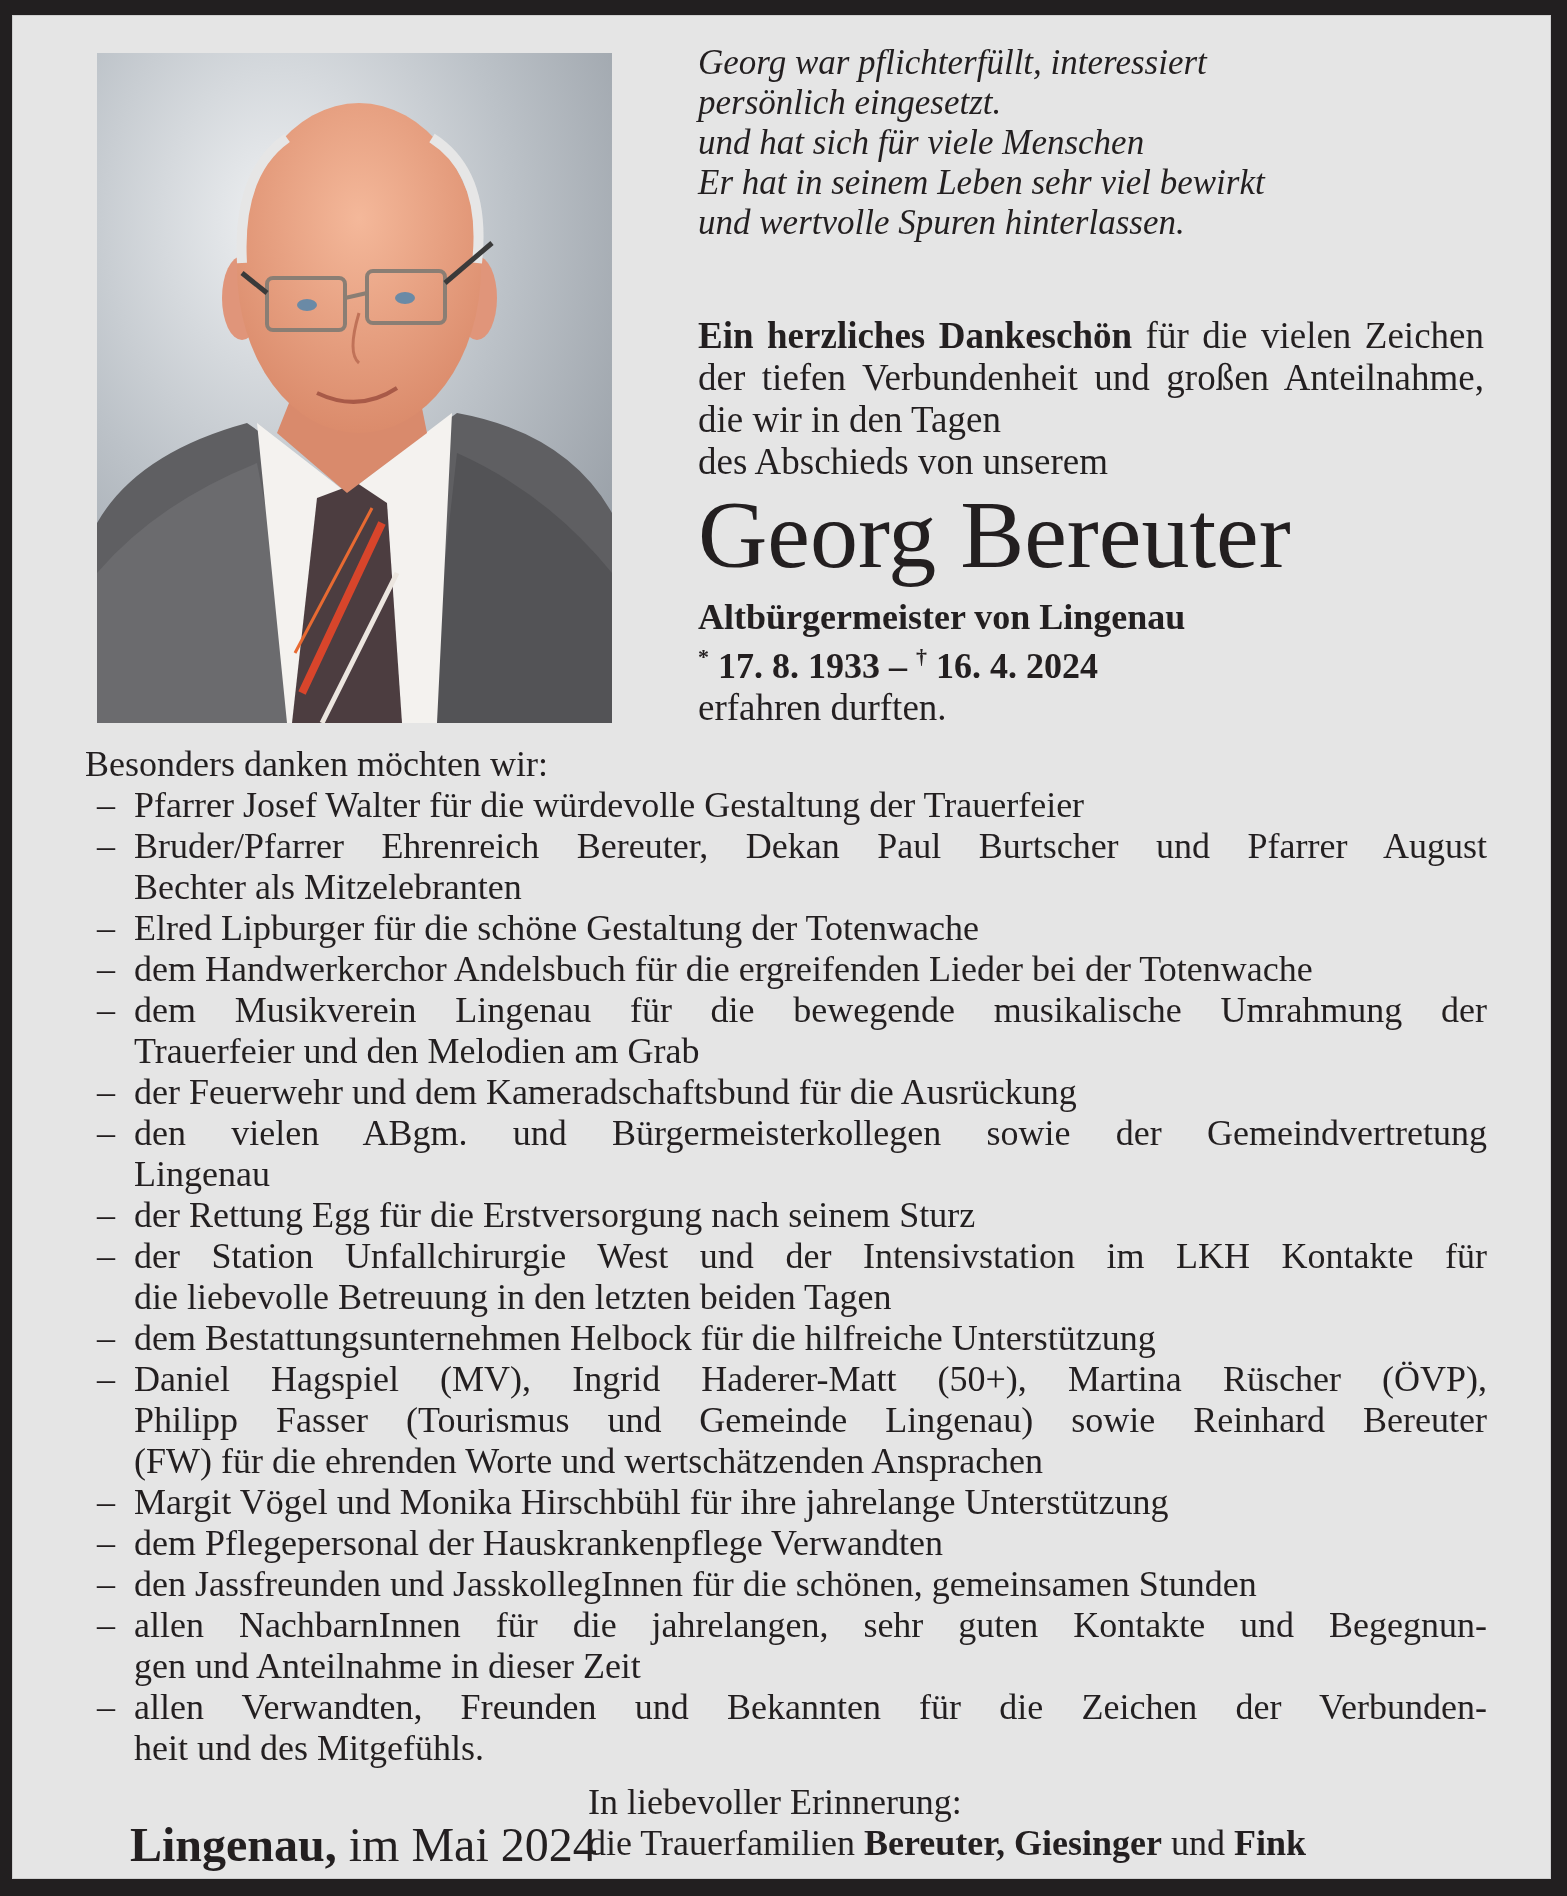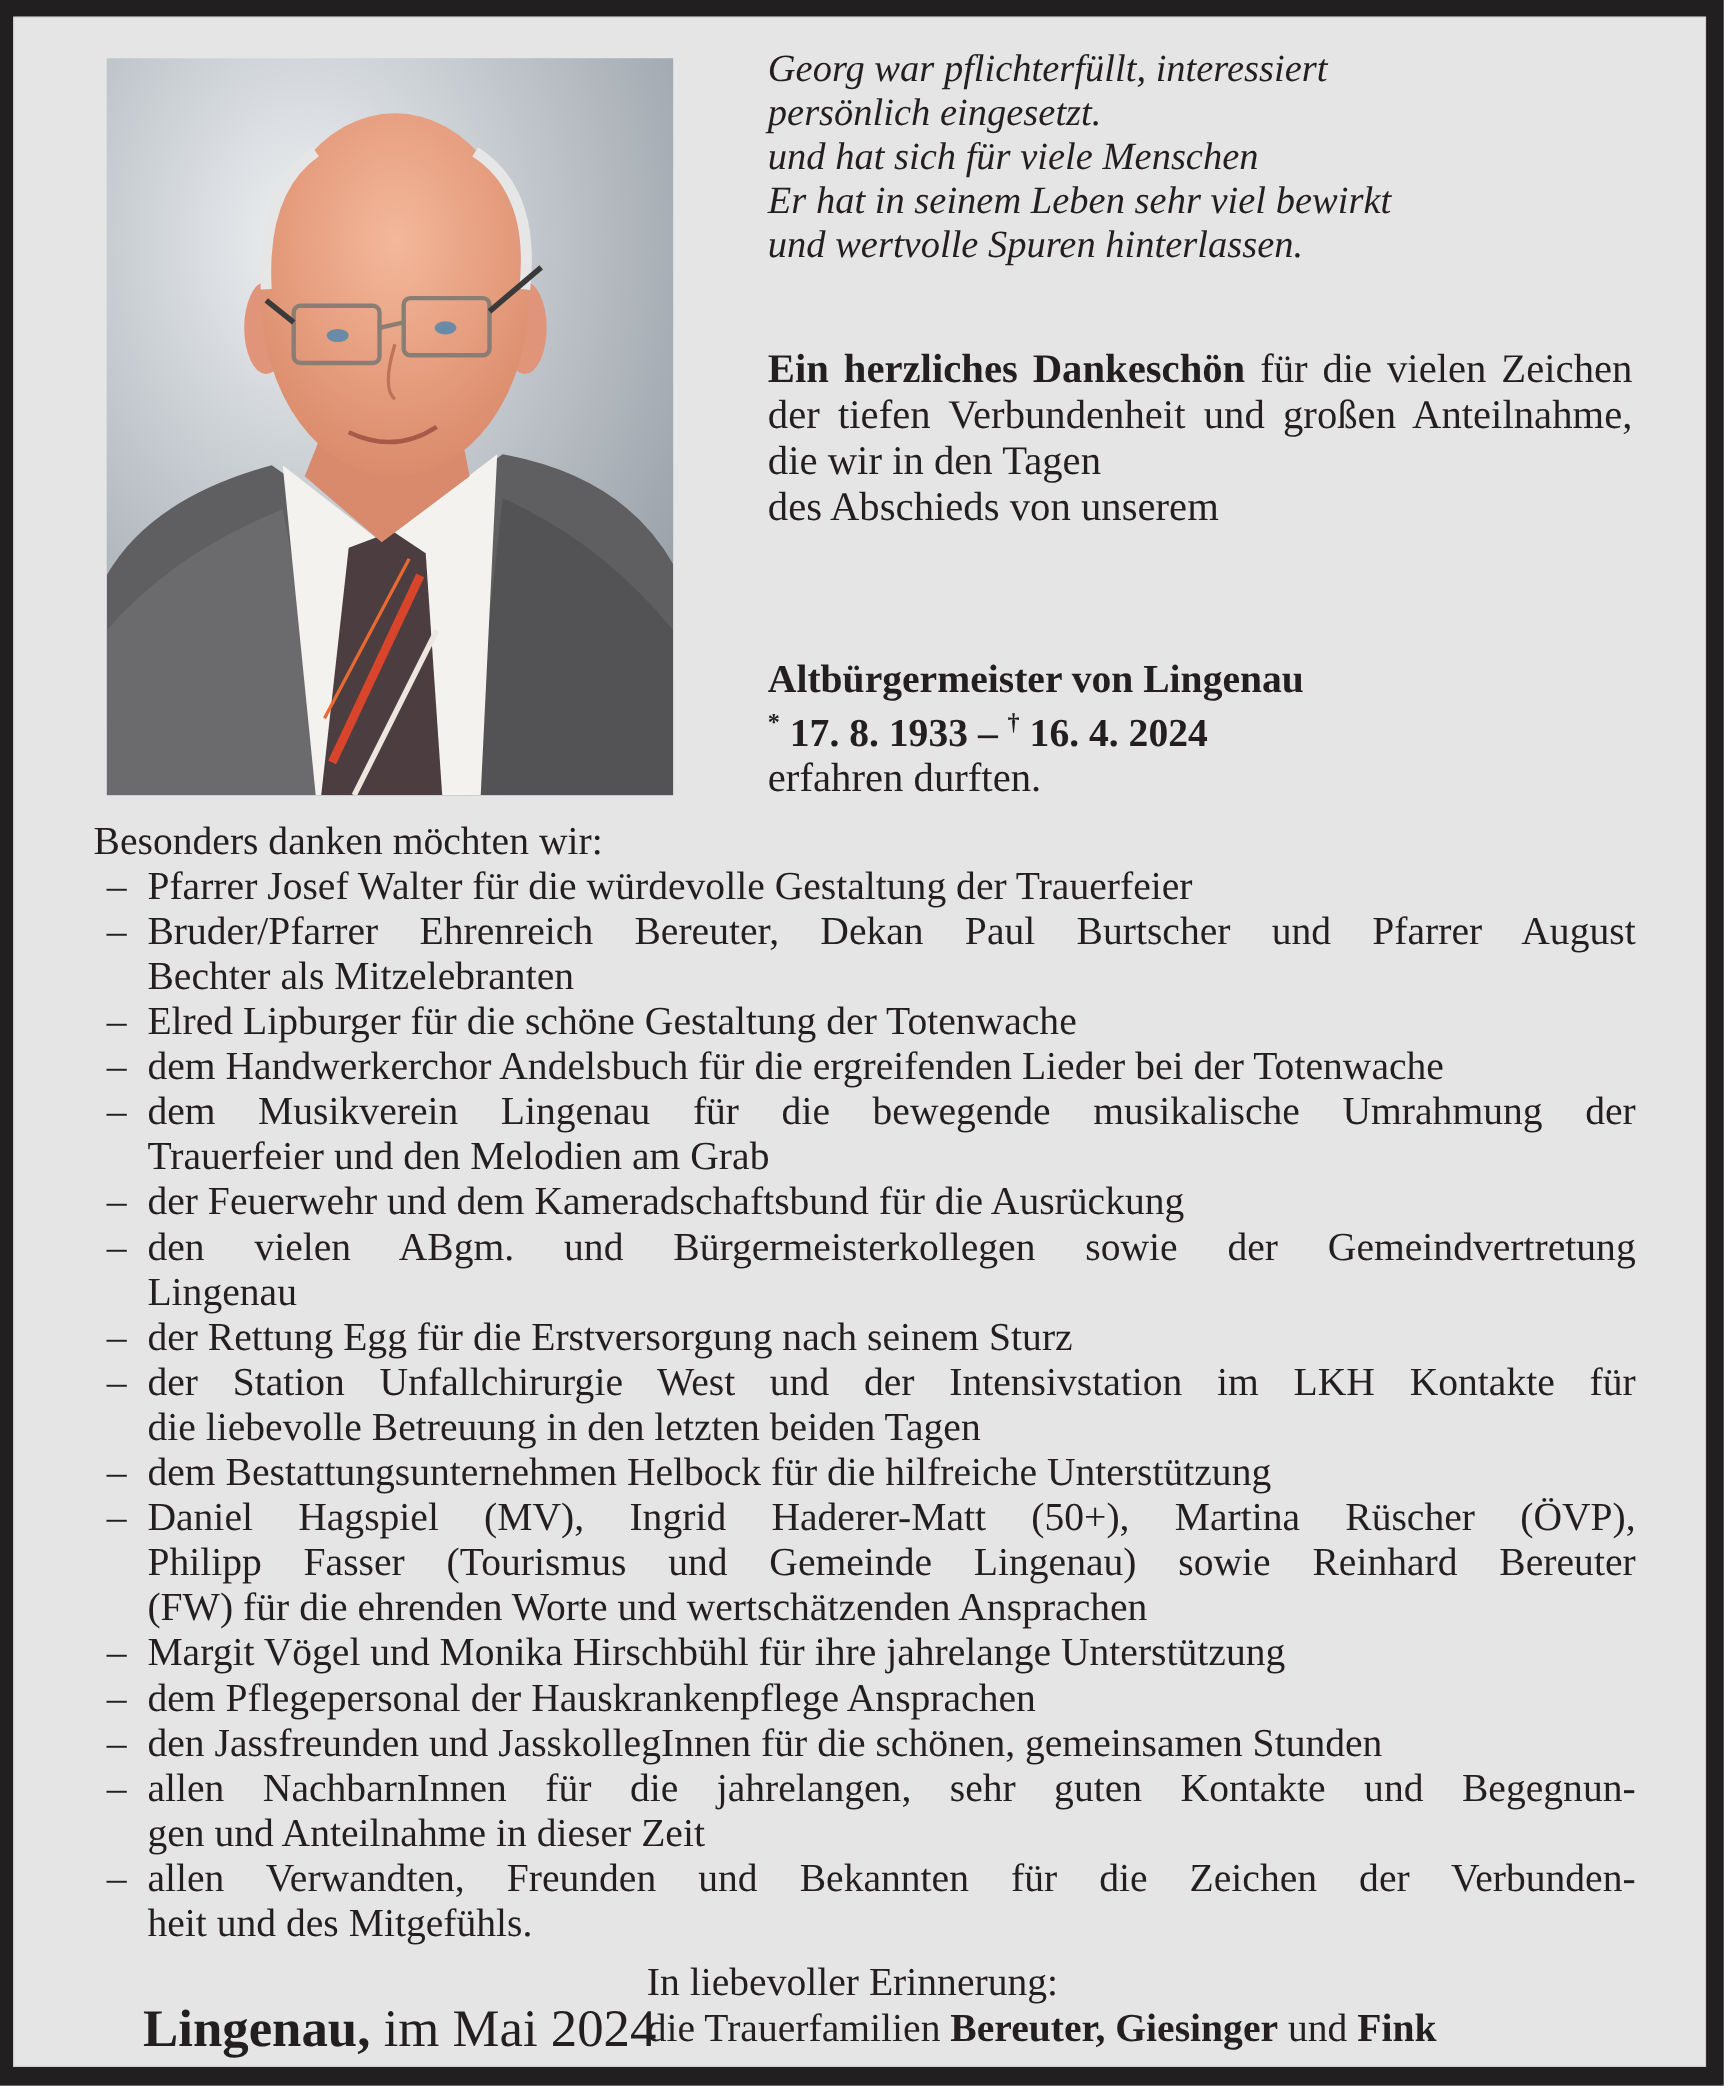--- a/index.html
+++ b/index.html
@@ -189,20 +189,21 @@
     <div>und hat sich für viele Menschen</div>
     <div>Er hat in seinem Leben sehr viel bewirkt</div>
     <div>und wertvolle Spuren hinterlassen.</div>
   </div>
 
   <div class="thanks">
     <b>Ein herzliches Dankeschön</b><span> für die vielen Zeichen der tiefen Verbundenheit und großen Anteilnahme, die wir in den Tagen</span>
     <div class="last">des Abschieds von unserem</div>
   </div>
 
+  <div class="name">Georg Bereuter</div>
   <div class="role">Altbürgermeister von Lingenau</div>
   <div class="dates">
     <sup>*</sup>&nbsp;<span>17. 8. 1933</span><span> – </span><sup>†</sup>&nbsp;<span>16. 4. 2024</span>
   </div>
   <div class="erfahren">erfahren durften.</div>
 
   <div class="list-head">Besonders danken möchten wir:</div>
   <ul class="list" id="thanks-list">
       <li>
         <span class="dash">–</span>
@@ -253,21 +254,21 @@
         <span class="line">Daniel Hagspiel (MV), Ingrid Haderer-Matt (50+), Martina Rüscher (ÖVP),</span>
         <span class="line">Philipp Fasser (Tourismus und Gemeinde Lingenau) sowie Reinhard Bereuter</span>
         <span class="line end">(FW) für die ehrenden Worte und wertschätzenden Ansprachen</span>
       </li>
       <li>
         <span class="dash">–</span>
         <span class="line end">Margit Vögel und Monika Hirschbühl für ihre jahrelange Unterstützung</span>
       </li>
       <li>
         <span class="dash">–</span>
-        <span class="line end">dem Pflegepersonal der Hauskrankenpflege Ansprachen</span>
+        <span class="line end">dem Pflegepersonal der Hauskrankenpflege Verwandten</span>
       </li>
       <li>
         <span class="dash">–</span>
         <span class="line end">den Jassfreunden und JasskollegInnen für die schönen, gemeinsamen Stunden</span>
       </li>
       <li>
         <span class="dash">–</span>
         <span class="line">allen NachbarnInnen für die jahrelangen, sehr guten Kontakte und Begegnun-</span>
         <span class="line end">gen und Anteilnahme in dieser Zeit</span>
       </li>

